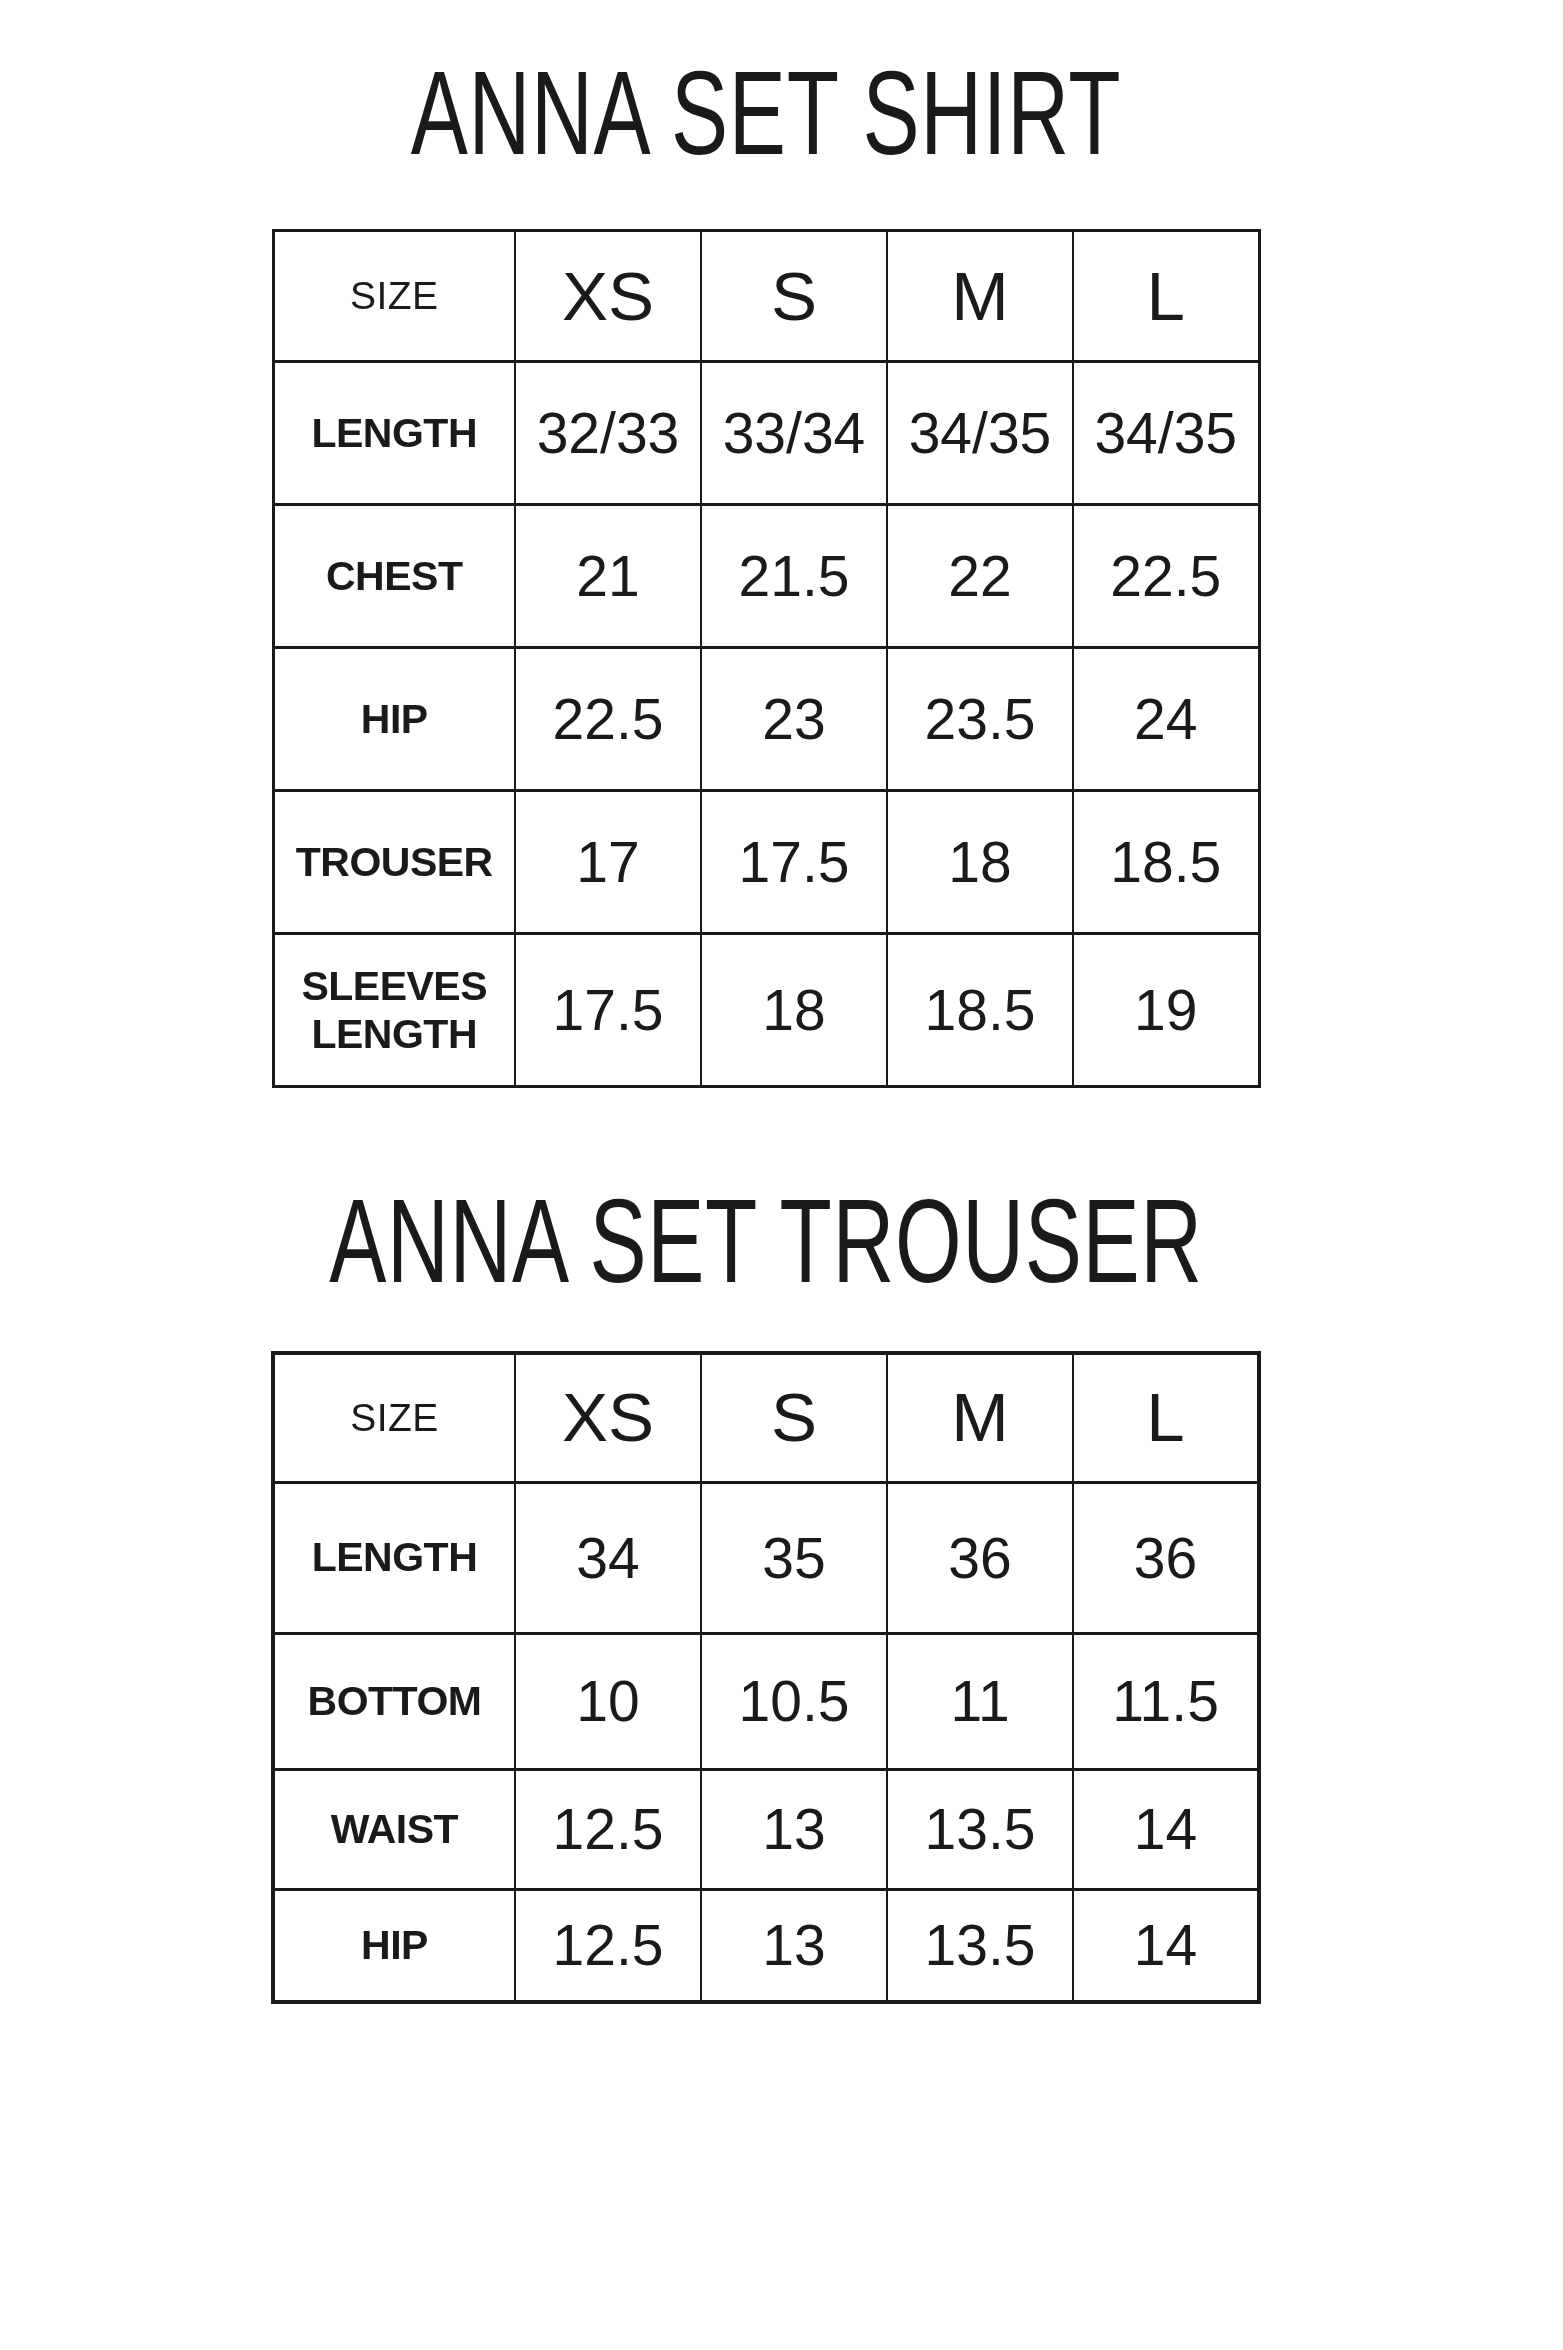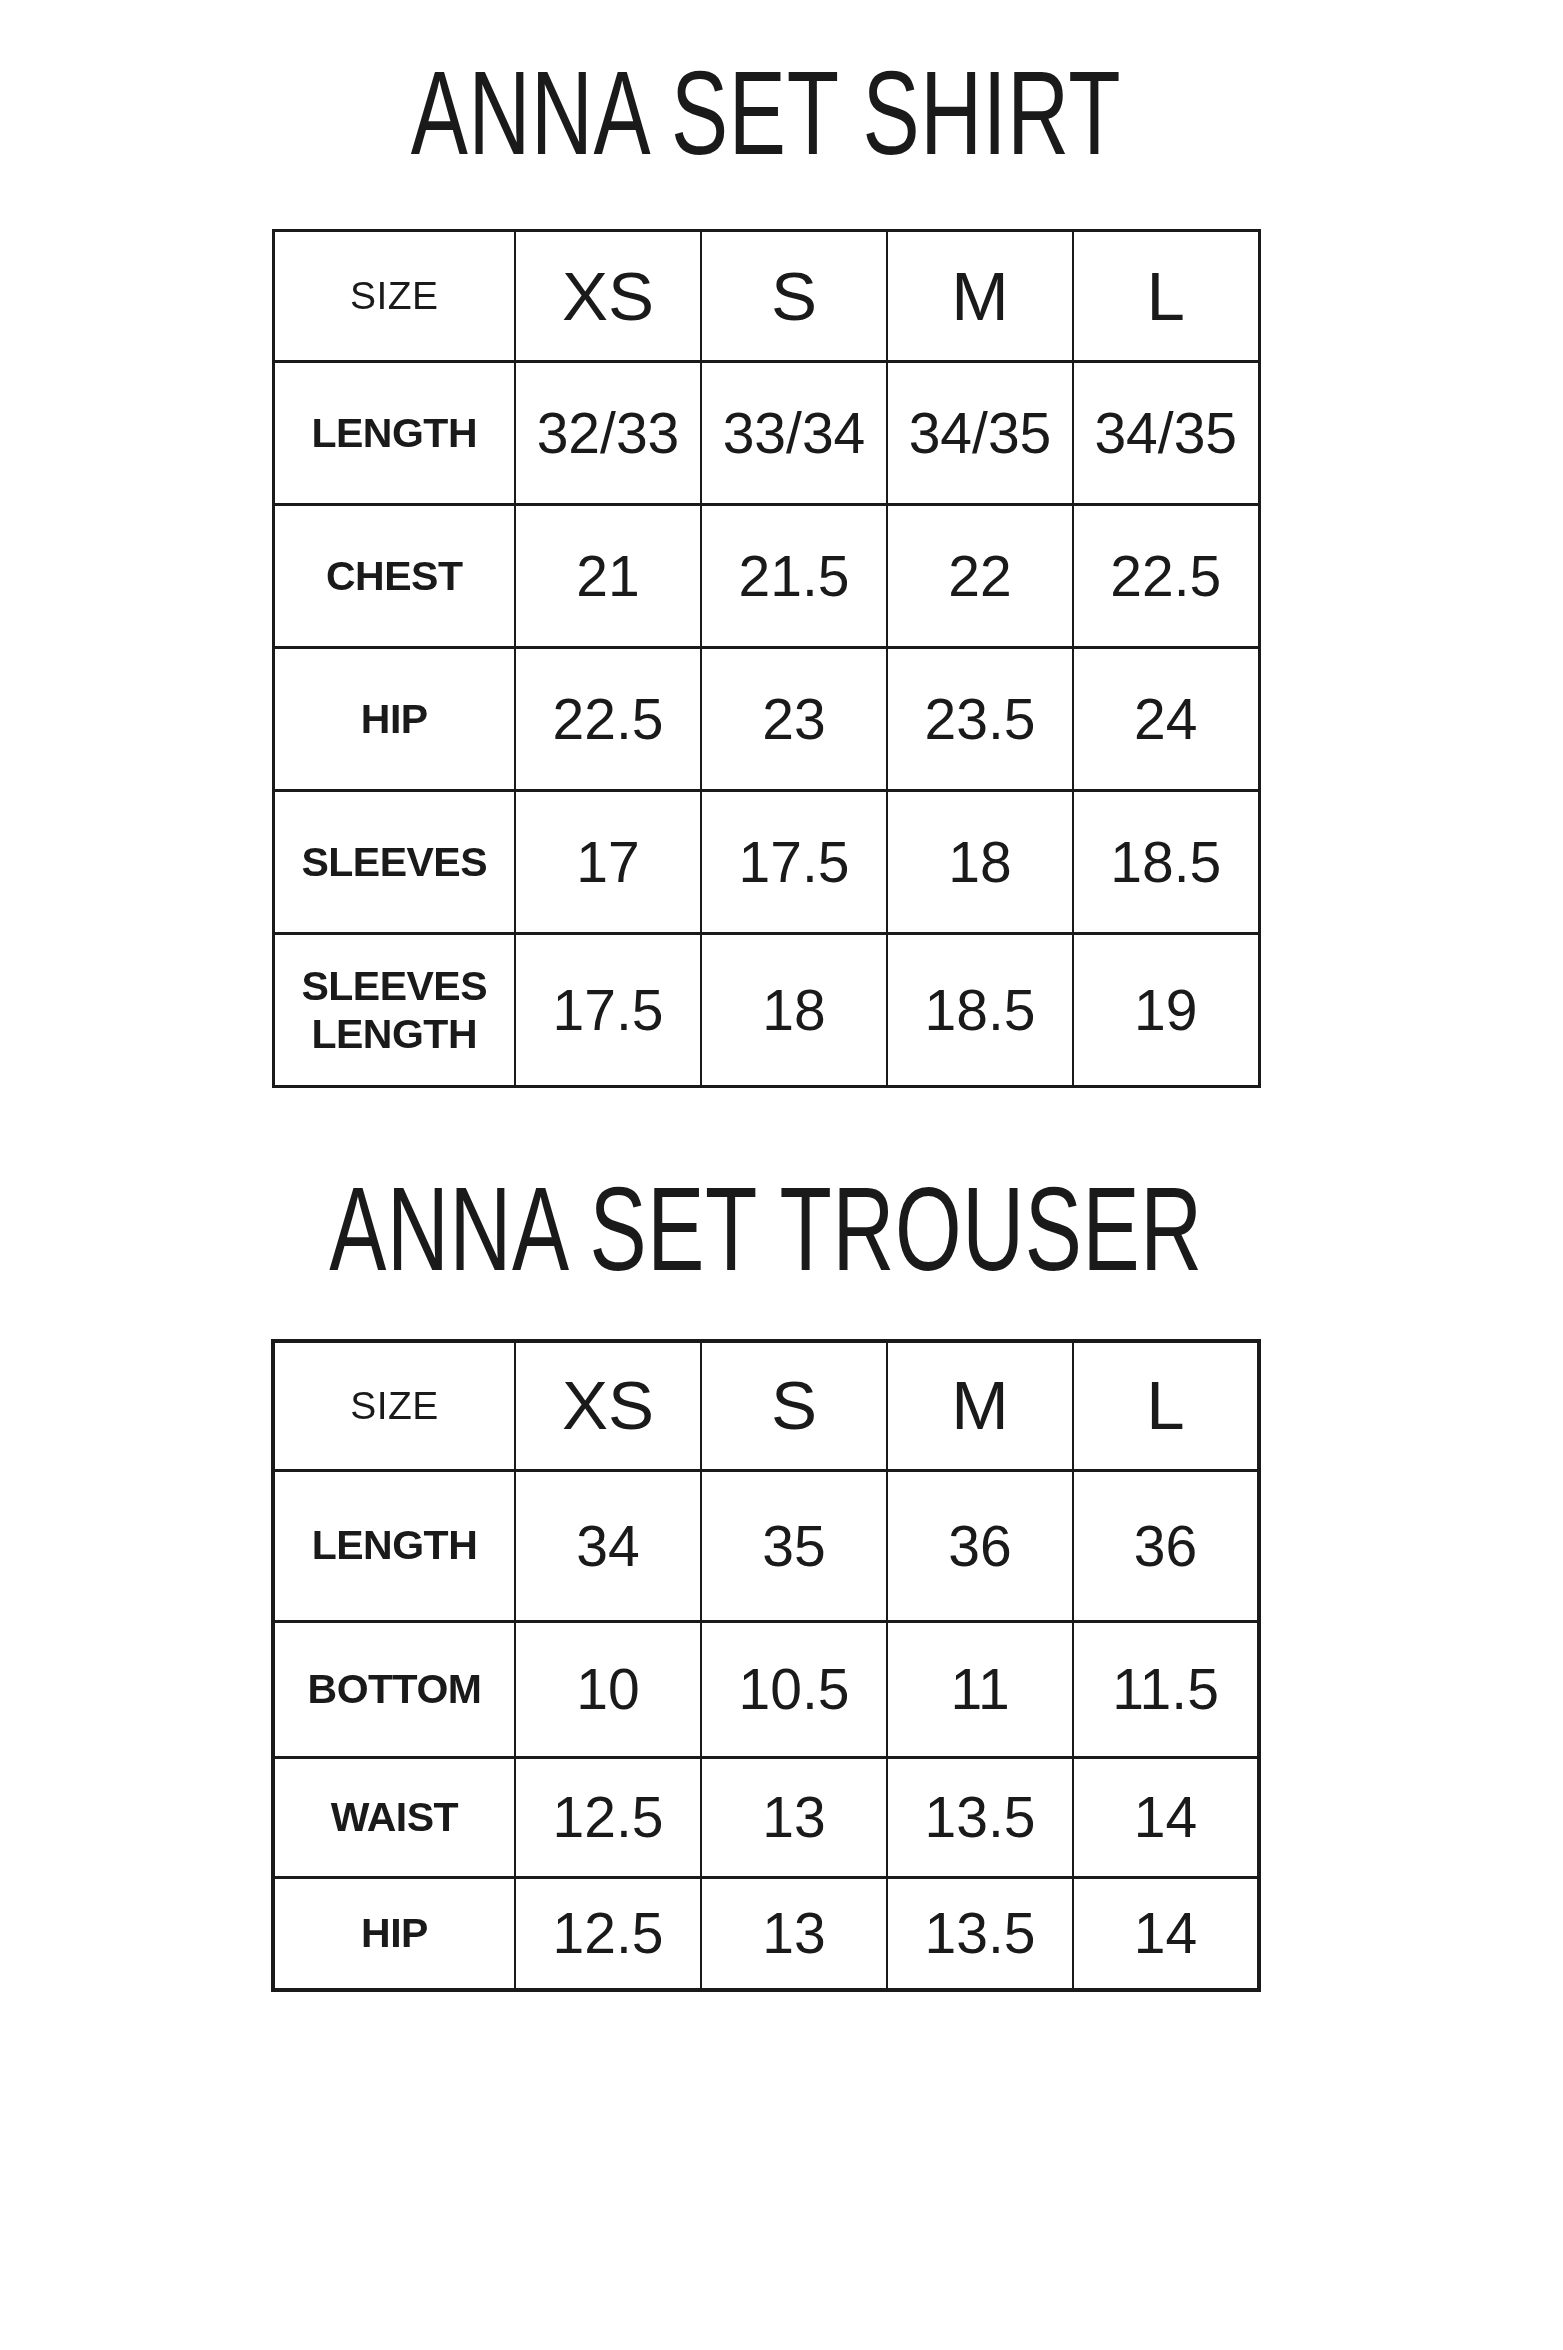--- a/index.html
+++ b/index.html
@@ -22,21 +22,21 @@
     transform: scaleX(0.72);
     white-space: nowrap;
   }
   .shirt-title   { padding-top: 53px; }
   .trouser-title { padding-top: 81px; }
 
   .size-table {
     border-collapse: collapse;
     table-layout: fixed;
     width: 987px;
-    margin: 0 auto;
+    margin: 12px auto;
     background: #ffffff;
   }
   .shirt-section   .size-table { margin-top: 57px; }
   .trouser-section .size-table { margin-top: 51px; }
 
   .size-table th, .size-table td {
     border-style: solid;
     border-color: #1a1a1a;
     border-width: 3.7px 2.8px;   
     padding: 0 5.5px;
@@ -117,21 +117,21 @@
             <td>22.5</td>
           </tr>
           <tr>
             <th>HIP</th>
             <td>22.5</td>
             <td>23</td>
             <td>23.5</td>
             <td>24</td>
           </tr>
           <tr>
-            <th>SLEEVES</th>
+            <th>TROUSER</th>
             <td>17</td>
             <td>17.5</td>
             <td>18</td>
             <td>18.5</td>
           </tr>
           <tr>
             <th>SLEEVES LENGTH</th>
             <td>17.5</td>
             <td>18</td>
             <td>18.5</td>

